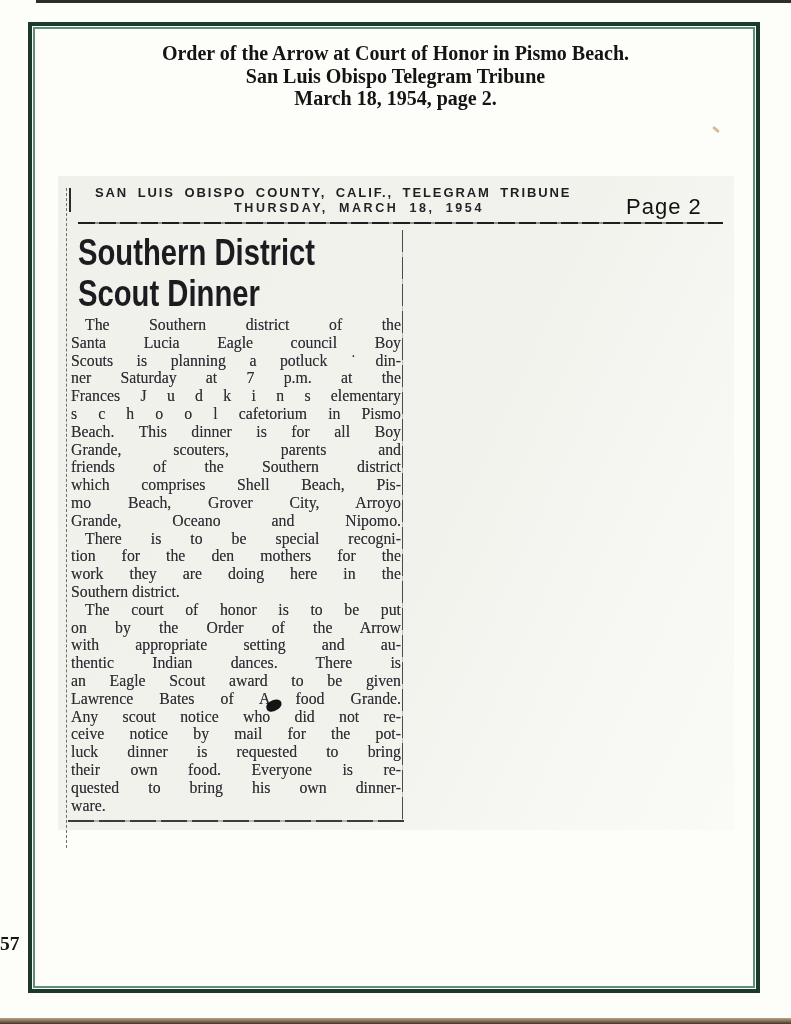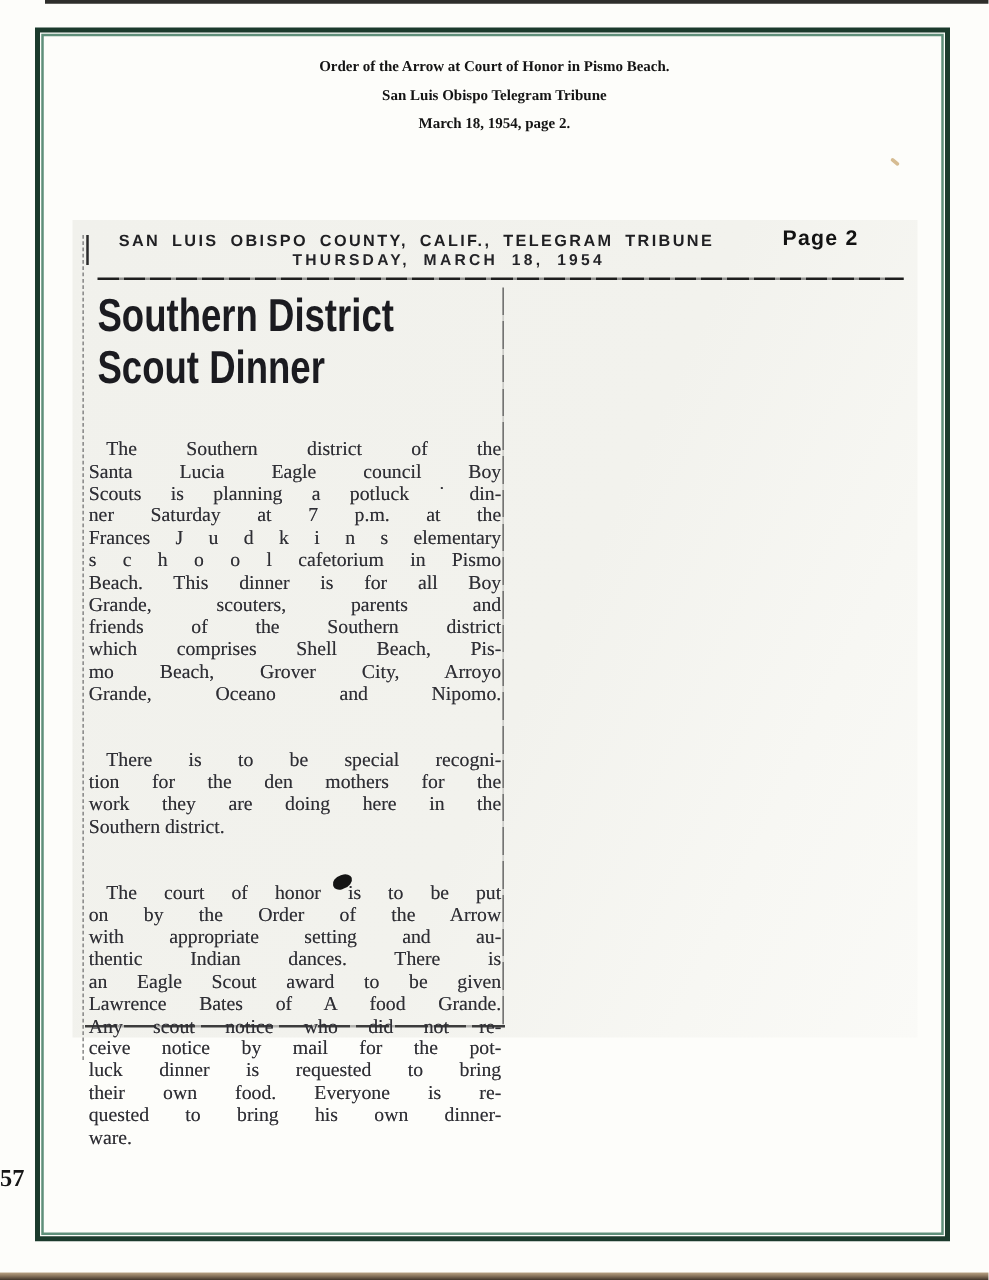--- a/index.html
+++ b/index.html
@@ -22,33 +22,33 @@
   .scan-edge-bottom{position:absolute;left:0;bottom:0;width:791px;height:6px;
     background:linear-gradient(180deg,#b9a283 0%,#8a755d 45%,#41362b 100%);}
   .scan-speck{position:absolute;left:712px;top:128px;width:8px;height:3px;
     background:#d6bc92;transform:rotate(40deg);border-radius:2px;}
   
   .frame-outer{position:absolute;left:28px;top:22px;width:732px;height:971px;
     border:4px solid var(--border-dark);}
   .frame-inner{position:absolute;inset:1px;border:2px solid var(--border-inner);}
   
   .caption{position:absolute;left:0;top:42px;width:791px;text-align:center;
-    font-weight:bold;font-size:12px;line-height:22.5px;color:#141414;
+    font-weight:bold;font-size:20px;line-height:22.5px;color:#141414;
     font-family:"Liberation Serif", serif;}
   
   .clipping{position:absolute;left:58px;top:176px;width:676px;height:654px;
     background:linear-gradient(115deg,#f1f1ec 0%,var(--clip-bg) 55%,#f7f7f3 80%,#fafaf7 100%);}
   .masthead-line1{position:absolute;left:37px;top:9px;
     font-family:"Liberation Sans", sans-serif;font-weight:bold;font-size:13px;
     letter-spacing:1.9px;word-spacing:4px;color:#1f1f22;white-space:nowrap;}
   .masthead-line2{position:absolute;left:37px;top:25px;width:528px;text-align:center;
     font-family:"Liberation Sans", sans-serif;font-weight:bold;font-size:12.5px;
     letter-spacing:2.6px;word-spacing:5px;color:#242428;white-space:nowrap;}
-  .masthead-page{position:absolute;left:568px;top:5px;
-    font-family:"Liberation Sans", sans-serif;font-weight:bold;font-size:17px;
+  .masthead-page{position:absolute;left:568px;top:18px;
+    font-family:"Liberation Sans", sans-serif;font-weight:normal;font-size:22px;
     letter-spacing:1px;color:#121212;white-space:nowrap;}
   .masthead-rule{position:absolute;left:20px;top:46px;width:645px;height:2px;
     background:repeating-linear-gradient(90deg,#1e1e1e 0 17px,rgba(30,30,30,.45) 17px 21px);}
   .masthead-tick{position:absolute;left:11px;top:12px;width:2px;height:24px;background:#2a2a2a;}
   
   .rule-left{position:absolute;left:8px;top:12px;height:660px;width:0;
     border-left:1px dashed #6f6f6f;}
   .rule-right{position:absolute;left:344px;top:54px;width:1px;height:592px;
     background:repeating-linear-gradient(180deg,#4a4a4a 0 22px,rgba(74,74,74,.3) 22px 27px);}
   .rule-bottom{position:absolute;left:10px;top:644px;width:336px;height:2px;
@@ -58,21 +58,21 @@
     font-family:"Liberation Sans", sans-serif;font-weight:bold;color:var(--head-ink);
     font-size:37px;line-height:41px;transform:scaleX(.79);transform-origin:left top;
     white-space:nowrap;}
   
   .article-body{position:absolute;left:13px;top:140px;width:330px;
     font-family:"Liberation Serif", serif;font-size:15.8px;line-height:17.8px;
     color:var(--ink);}
   .bline{text-align:justify;text-align-last:justify;white-space:normal;
     text-shadow:0 0 .4px rgba(46,46,52,.55);}
   .bline.noj{text-align-last:left;}
-  .bline.indent{text-indent:14px;margin-top:35px;}
+  .bline.indent{text-indent:14px;}
   .ink-blot{position:absolute;left:266px;top:700px;width:16px;height:11px;
     background:#141414;border-radius:55% 45% 60% 40%;transform:rotate(-18deg);}
   
   .page-number{position:absolute;left:0;top:933px;width:791px;text-align:left;
     font-weight:bold;font-size:19.5px;color:#161616;font-family:"Liberation Serif", serif;}
 </style>
 </head>
 <body>
 
 <div class="page">

